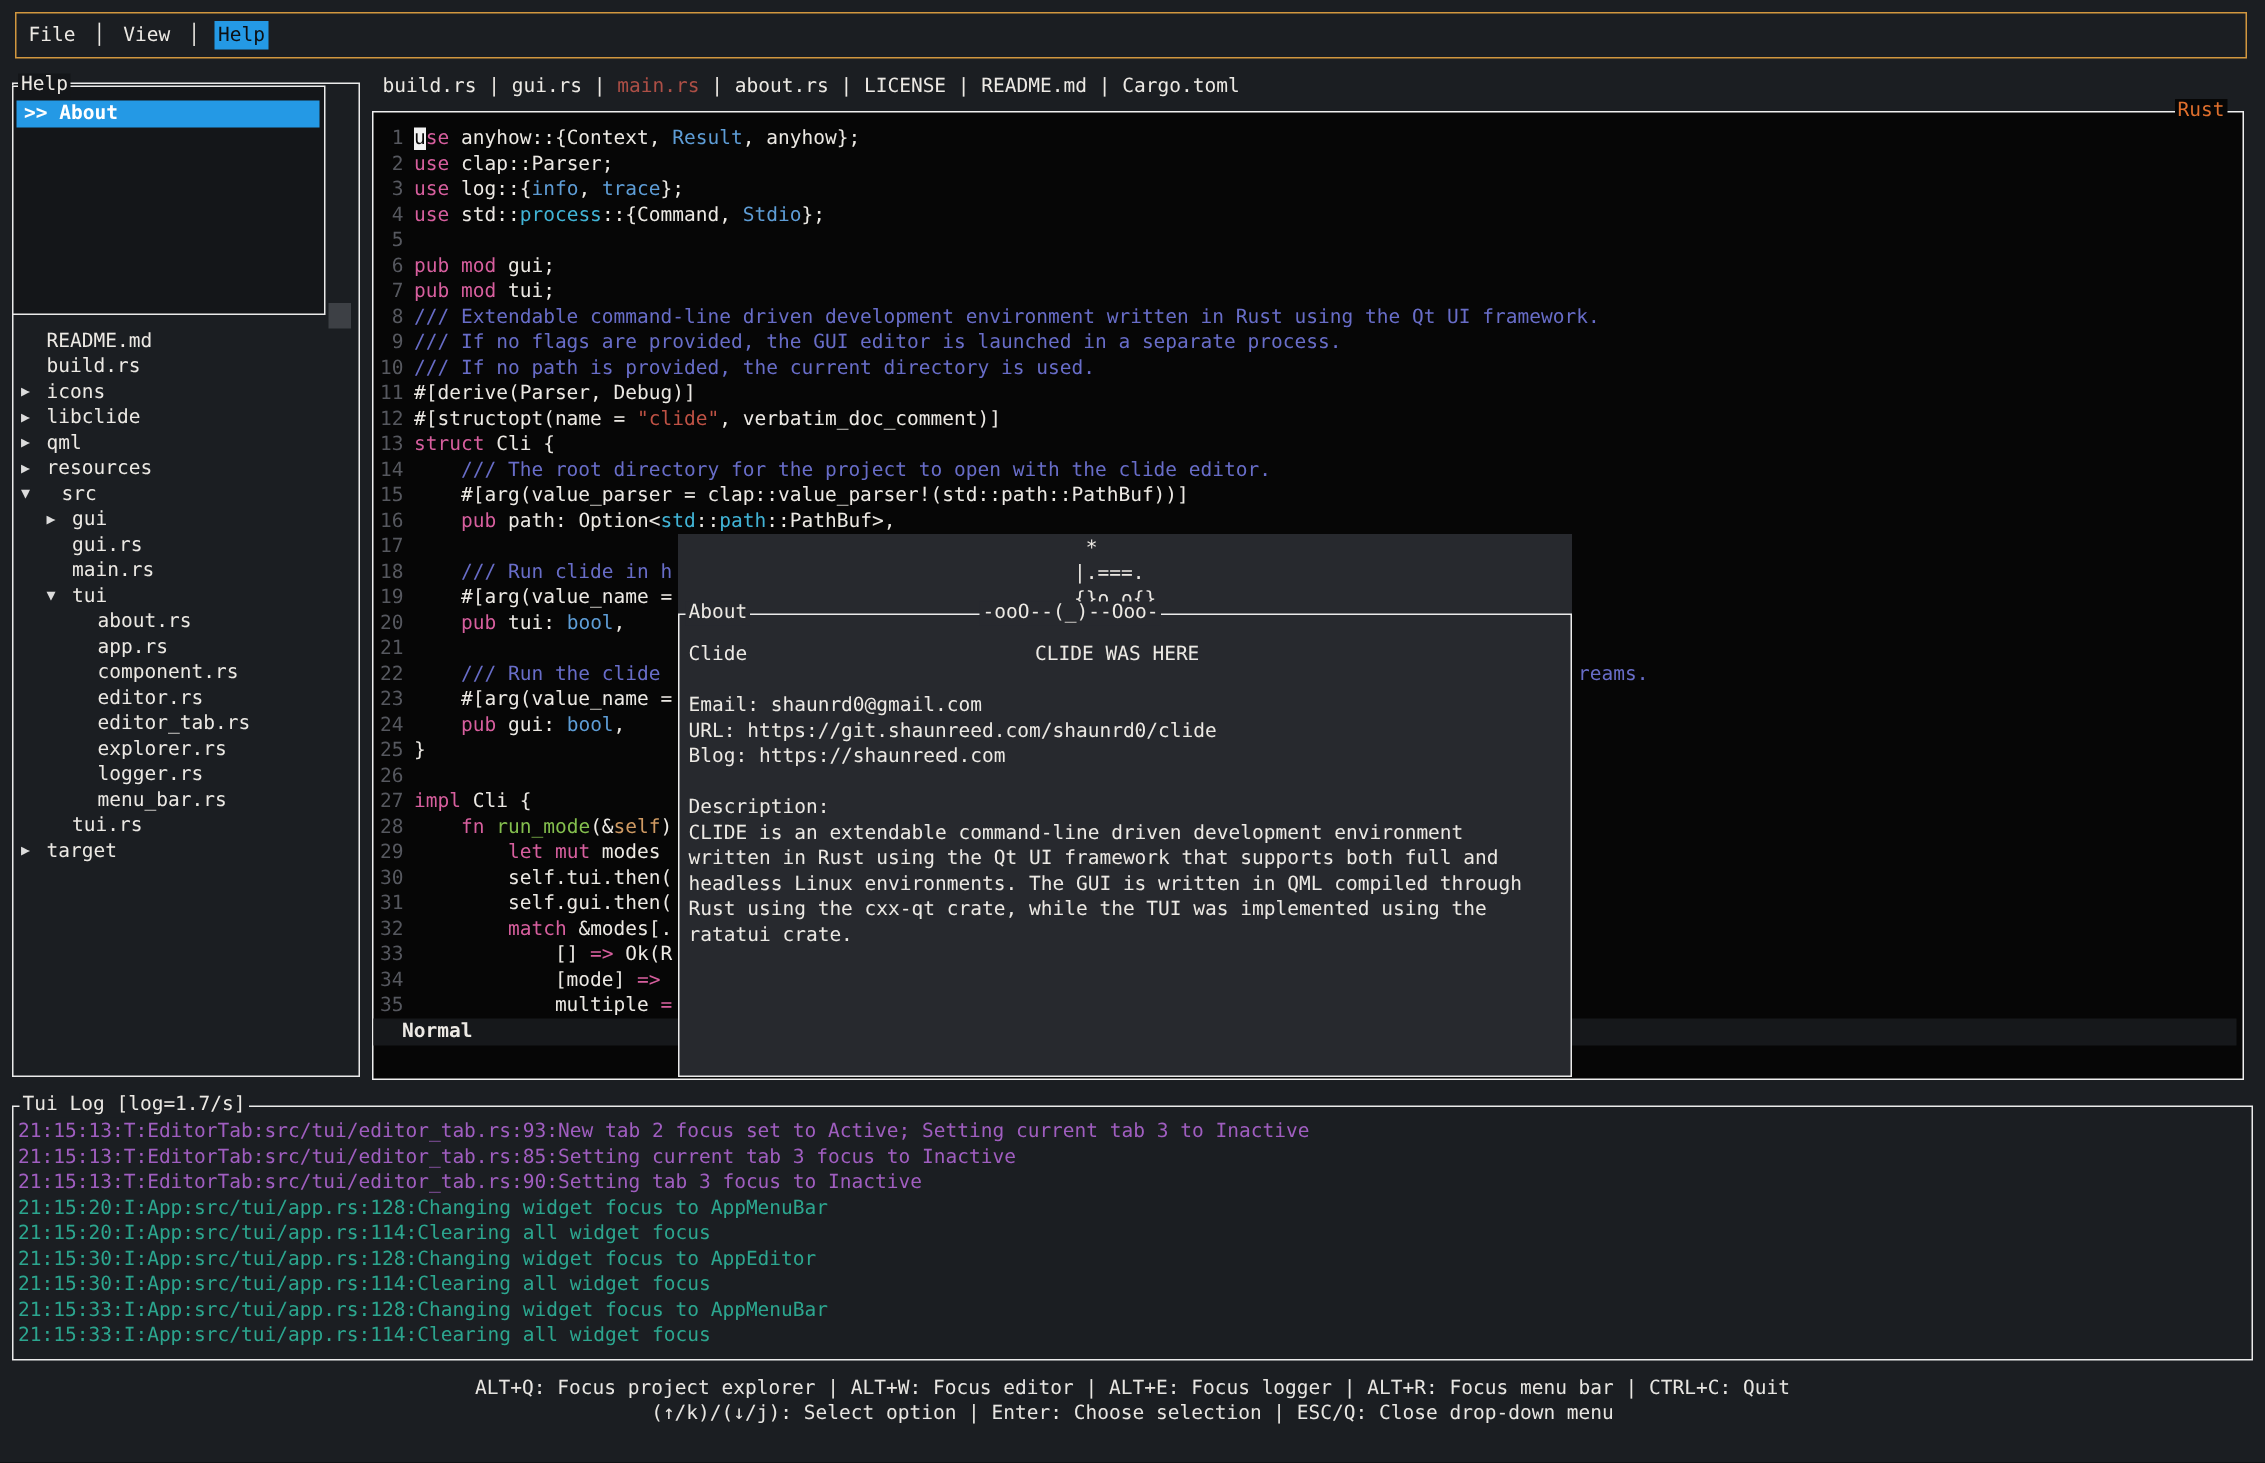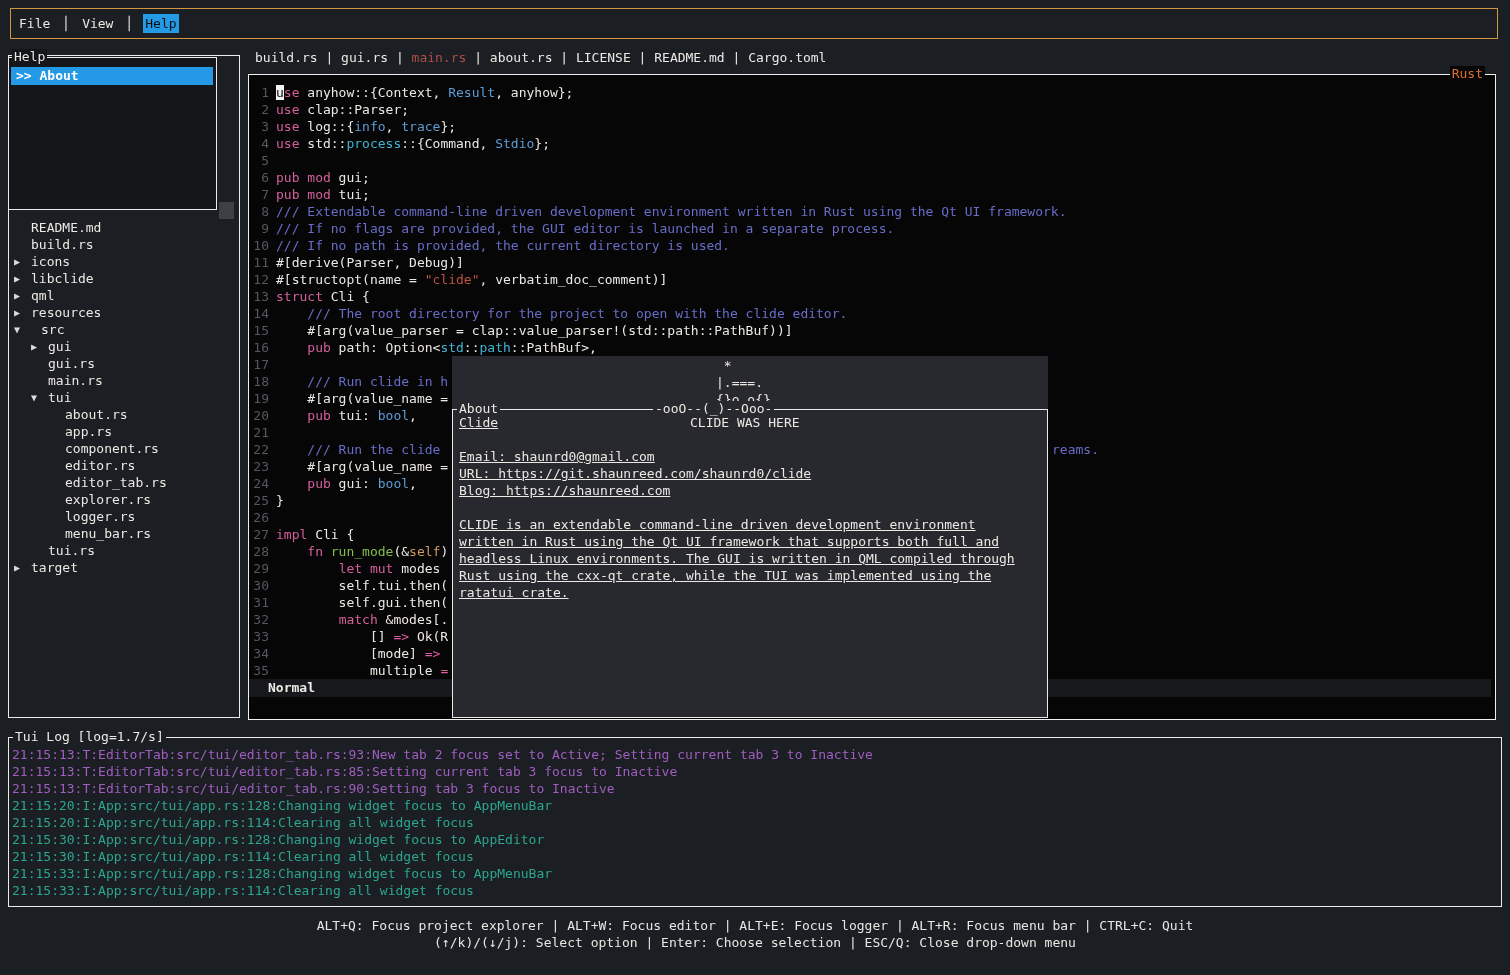--- a/index.html
+++ b/index.html
@@ -54,21 +54,21 @@
   .l22r { position:absolute; left:803px; top:357px; color:var(--comment,#686dc8); white-space:pre; }
   .normal-bar { position:absolute; left:0; right:4px; top:604px; height:18px; line-height:18px;
     background:var(--statusbar_bg,#16181b); font-weight:bold; padding-left:19px; }
   
   .popup { position:absolute; left:452px; top:356px; width:596px; height:362px;
     background:var(--popup_bg,#27292e); z-index:10; }
   .art { position:absolute; left:264px; top:1px; margin:0; font:inherit; color:var(--text,#ece9e4); white-space:pre; }
   .pbox { position:absolute; left:0; top:53px; right:0; bottom:0; border:1px solid var(--panel_border,#ebebeb); }
   .ptitle { position:absolute; left:4px; top:-9px; height:16px; line-height:16px; background:var(--popup_bg,#27292e); padding:0 2px; }
   .phdr { position:absolute; left:200px; top:-9px; height:16px; line-height:16px; background:var(--popup_bg,#27292e); padding:0 2px; }
-  .pcontent { position:absolute; left:6px; top:4px; right:6px;text-decoration:underline; }
+  .pcontent { position:absolute; left:6px; top:18px; right:6px; }
   .prow { position:relative; height:17px; line-height:17px; white-space:pre; }
   .banner { position:absolute; left:231px; top:0; }
   
   .logbox { position:absolute; left:8px; top:737px; width:1494px; height:170px; border:1px solid var(--panel_border,#ebebeb); }
   .log-title { position:absolute; left:4px; top:-9px; height:16px; line-height:16px; background:var(--bg,#1b1e22); padding:0 2px; }
   .log-lines { position:absolute; left:3px; top:8px; right:3px; }
   .log-line { height:17px; line-height:17px; white-space:pre; overflow:hidden; }
   .log-line.trace { color:var(--log_trace,#a05ec0); }
   .log-line.info  { color:var(--log_info,#2ca68f); }
   
@@ -222,20 +222,21 @@
     <div class="pbox">
       <span class="ptitle">About</span>
       <span class="phdr">-ooO--(_)--Ooo-</span>
       <div class="pcontent">
           <div class="prow"><span>Clide</span><span class="banner">CLIDE WAS HERE</span></div>
           <div class="prow"></div>
           <div class="prow">Email: shaunrd0@gmail.com</div>
           <div class="prow">URL: https://git.shaunreed.com/shaunrd0/clide</div>
           <div class="prow">Blog: https://shaunreed.com</div>
           <div class="prow"></div>
+          <div class="prow">Description:</div>
           <div class="prow">CLIDE is an extendable command-line driven development environment</div>
           <div class="prow">written in Rust using the Qt UI framework that supports both full and</div>
           <div class="prow">headless Linux environments. The GUI is written in QML compiled through</div>
           <div class="prow">Rust using the cxx-qt crate, while the TUI was implemented using the</div>
           <div class="prow">ratatui crate.</div>
         </div>
     </div>
   </div>
 
   <div class="logbox">

